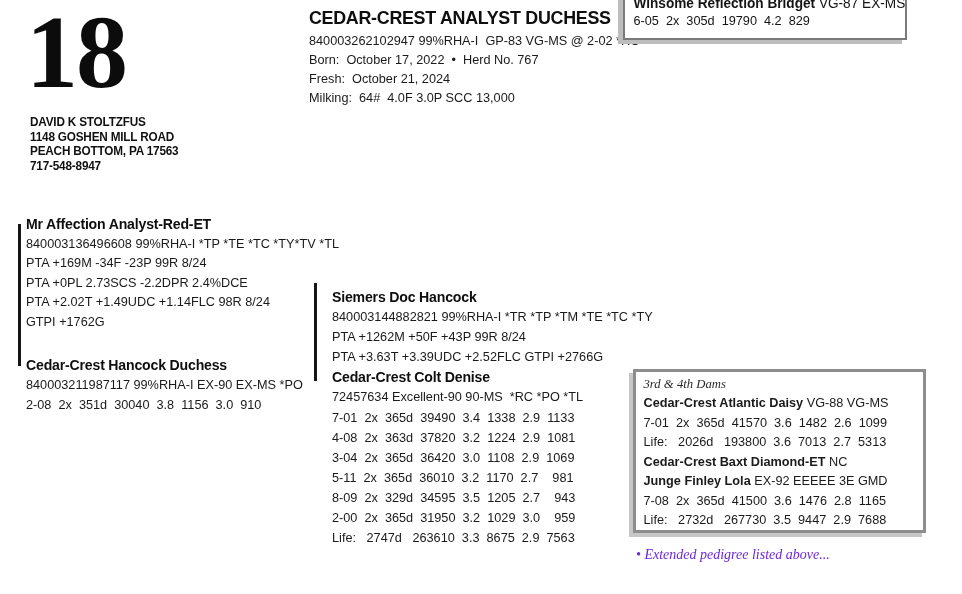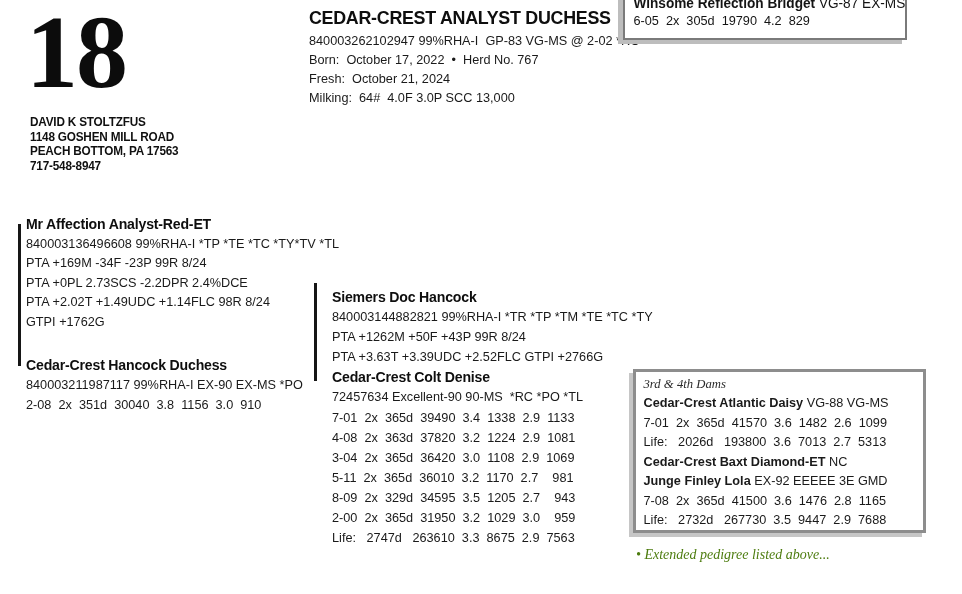--- a/index.html
+++ b/index.html
@@ -52,21 +52,21 @@
   .dams-box{
     left:633px;top:369px;width:287px;height:158px;background:#fff;
     border:3px solid #8d8d8d;box-shadow:-4px 4px 0 #c6c6c6;
   }
   .dams-box-inner{padding:2px 0 0 8px;}
   .dams-title{font-family:"Liberation Serif",serif;font-style:italic;
     font-size:13.5px;line-height:19px;color:#2a2a2a;}
   .dams-line{font-size:13.5px;line-height:19.5px;color:#1a1a1a;}
 
   .footnote{left:636px;top:547px;font-family:"Liberation Serif",serif;
-    font-style:italic;font-size:14px;color:#4d7c0f;}
+    font-style:italic;font-size:14px;color:#6d28d9;}
 </style>
 </head>
 <body>
 
 <div class="abs lot-number">18</div>
 
 <div class="abs consignor cond">
   <div class="pre">DAVID K STOLTZFUS</div>
   <div class="pre">1148 GOSHEN MILL ROAD</div>
   <div class="pre">PEACH BOTTOM, PA 17563</div>

